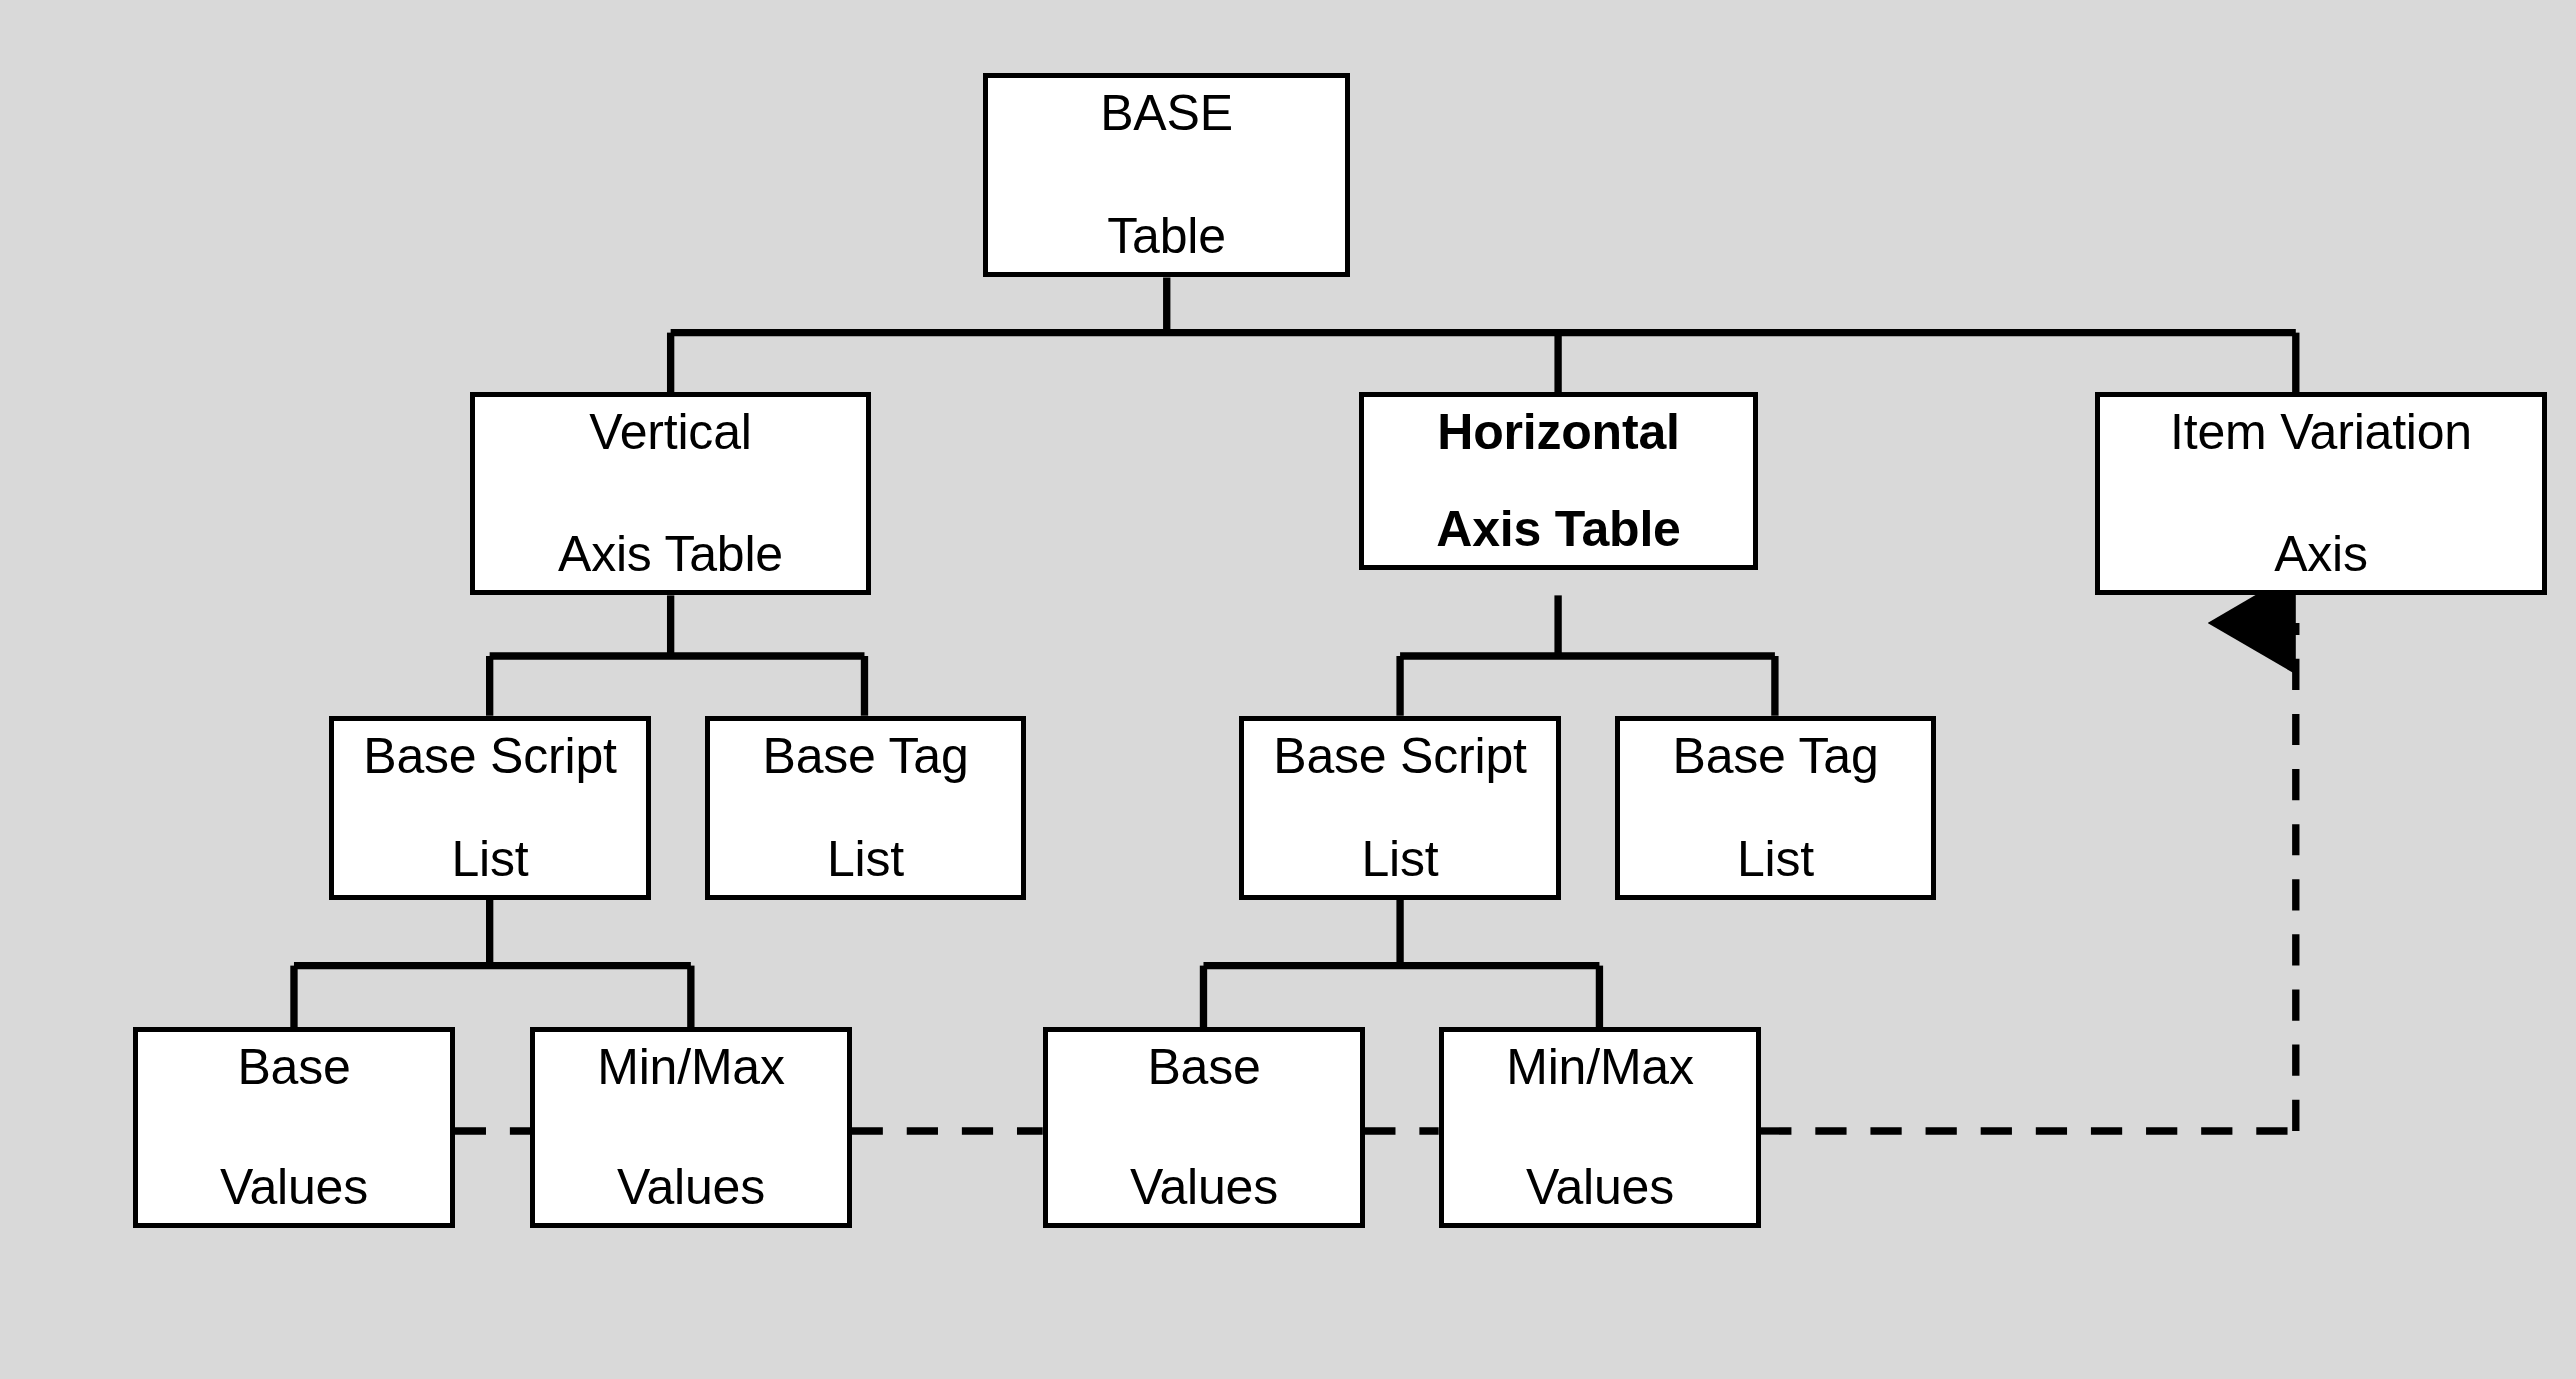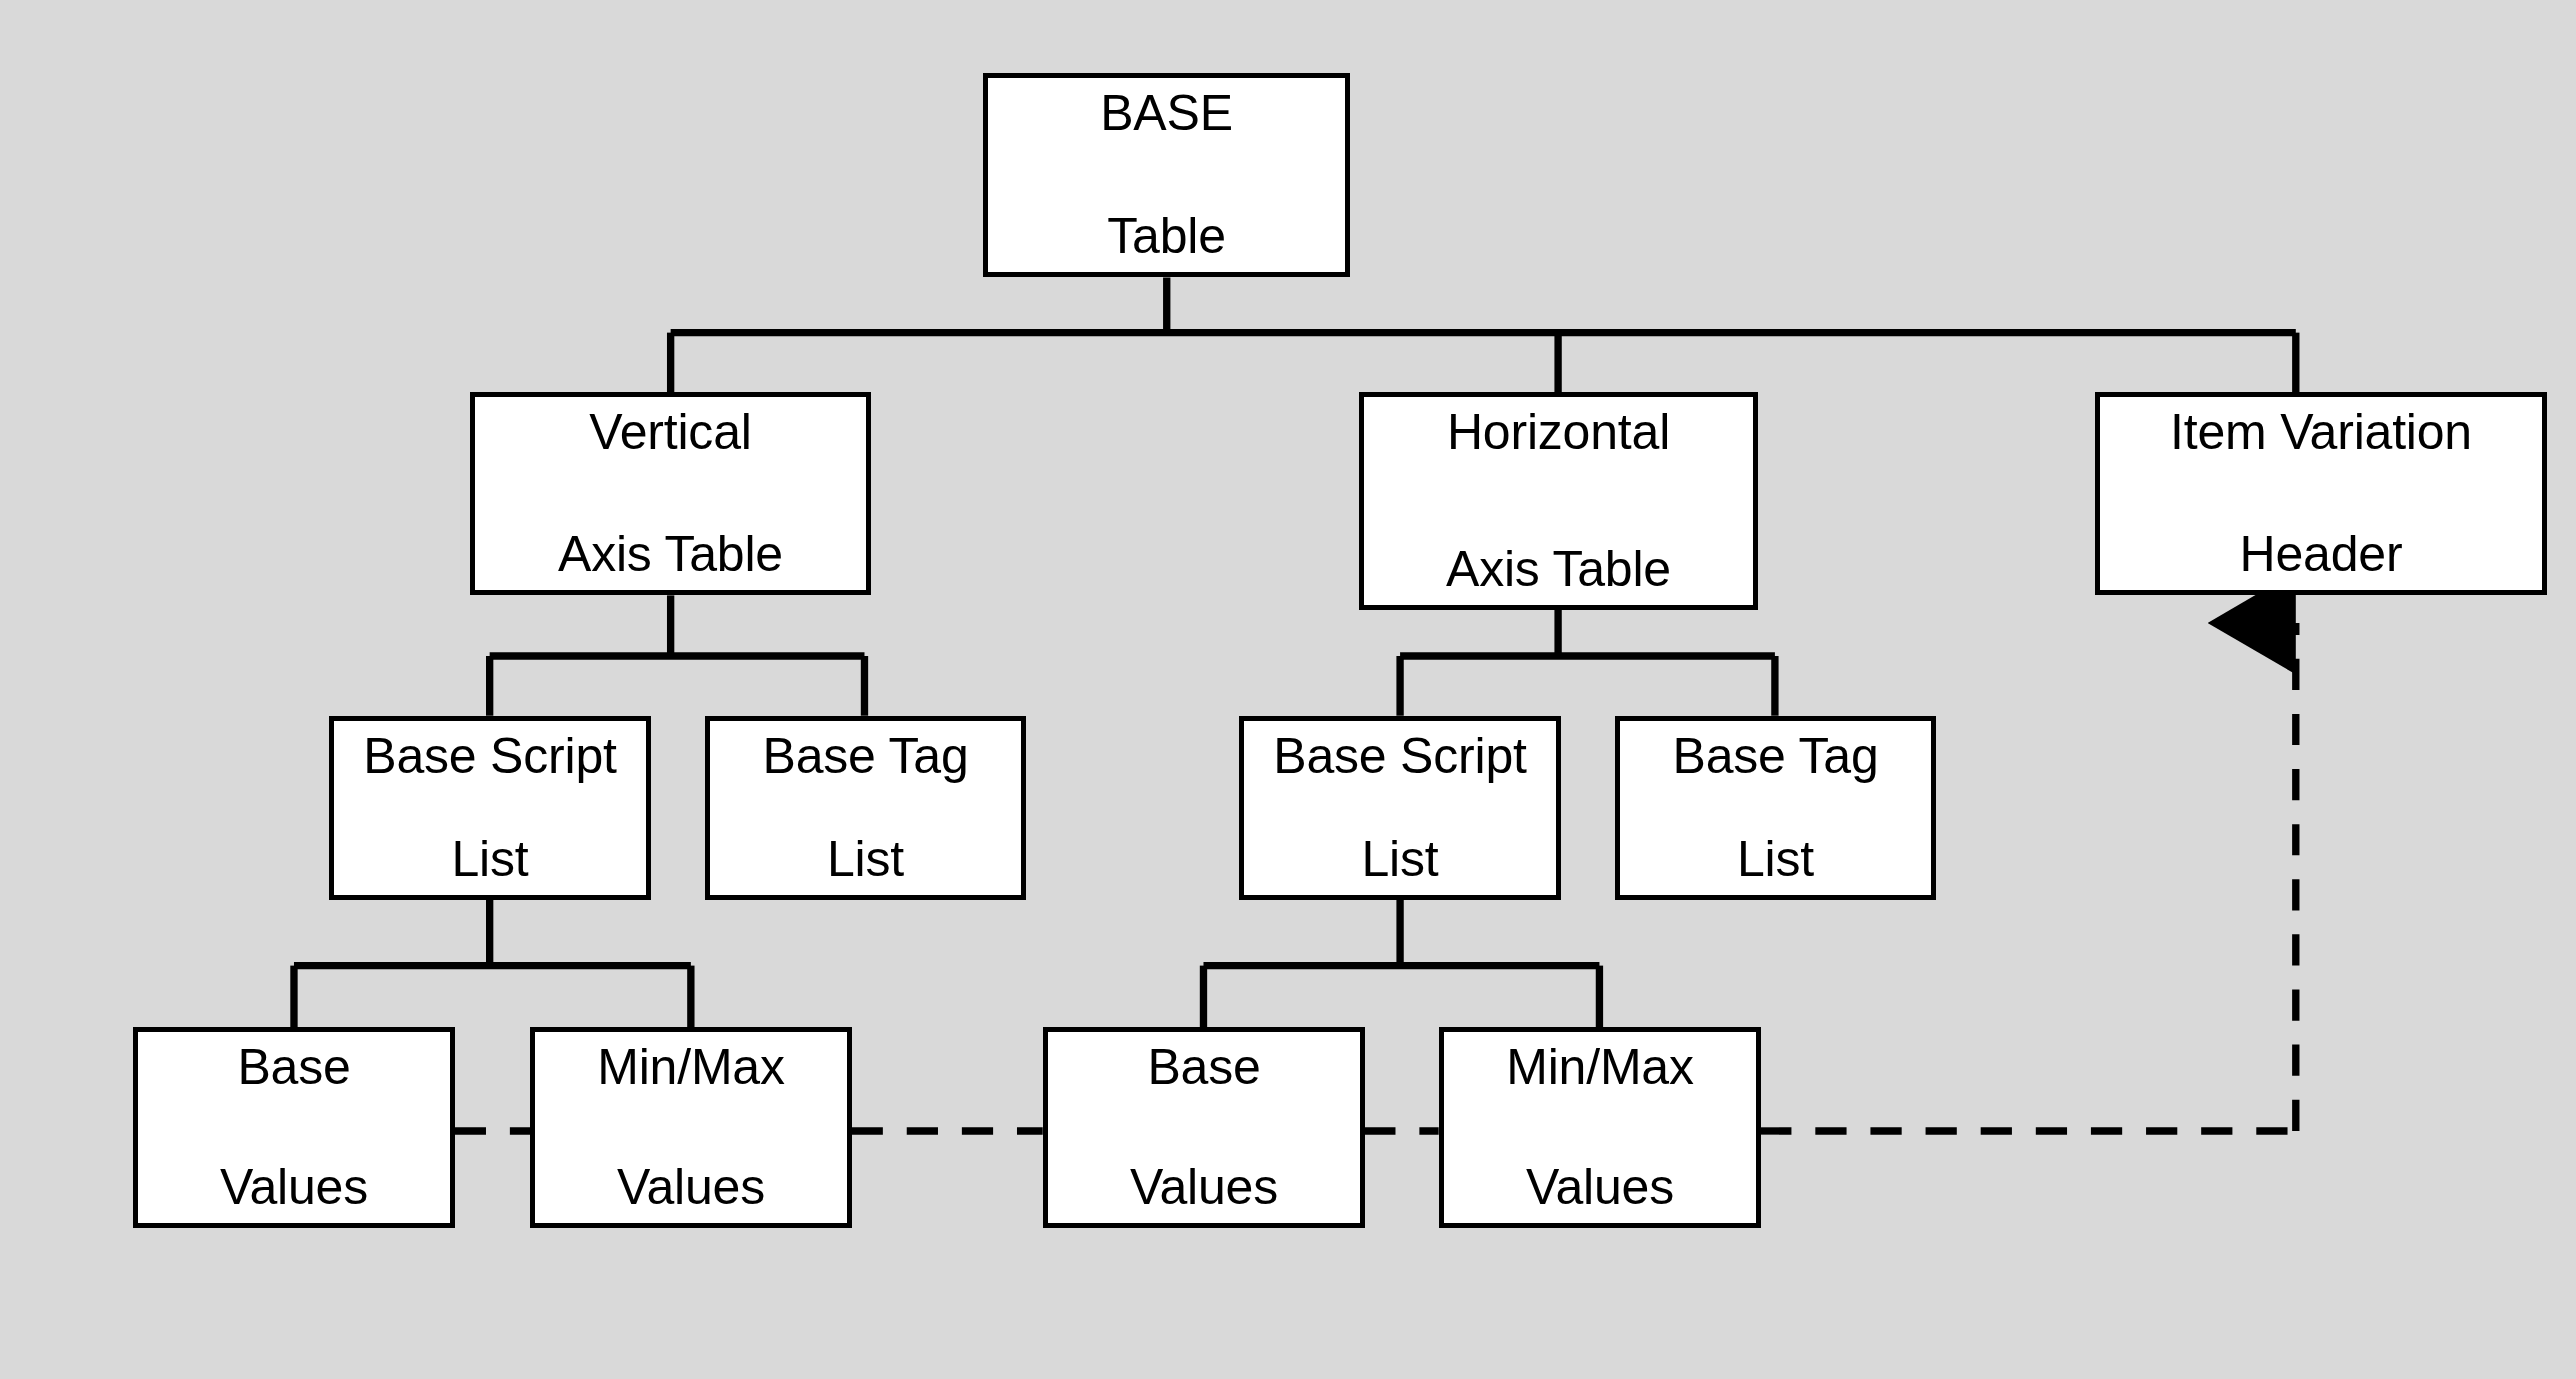--- a/index.html
+++ b/index.html
@@ -100,28 +100,28 @@
   <div class="node-box" style="left:983px; top:73px; width:367px; height:204px;">
     <span class="node-line">BASE</span>
     <span class="node-line">Table</span>
   </div>
 
   <div class="node-box" style="left:470px; top:392px; width:401px; height:203px;">
     <span class="node-line">Vertical</span>
     <span class="node-line">Axis Table</span>
   </div>
 
-  <div class="node-box" style="left:1359px; top:392px; width:399px; height:218px;">
+  <div class="node-box" style="left:1359px; top:392px; width:399px; height:178px;font-weight:bold;">
     <span class="node-line">Horizontal</span>
     <span class="node-line">Axis Table</span>
   </div>
 
   <div class="node-box" style="left:2095px; top:392px; width:452px; height:203px;">
     <span class="node-line">Item Variation</span>
-    <span class="node-line">Header</span>
+    <span class="node-line">Axis</span>
   </div>
 
   <div class="node-box" style="left:329px; top:716px; width:322px; height:184px;">
     <span class="node-line">Base Script</span>
     <span class="node-line">List</span>
   </div>
 
   <div class="node-box" style="left:705px; top:716px; width:321px; height:184px;">
     <span class="node-line">Base Tag</span>
     <span class="node-line">List</span>

